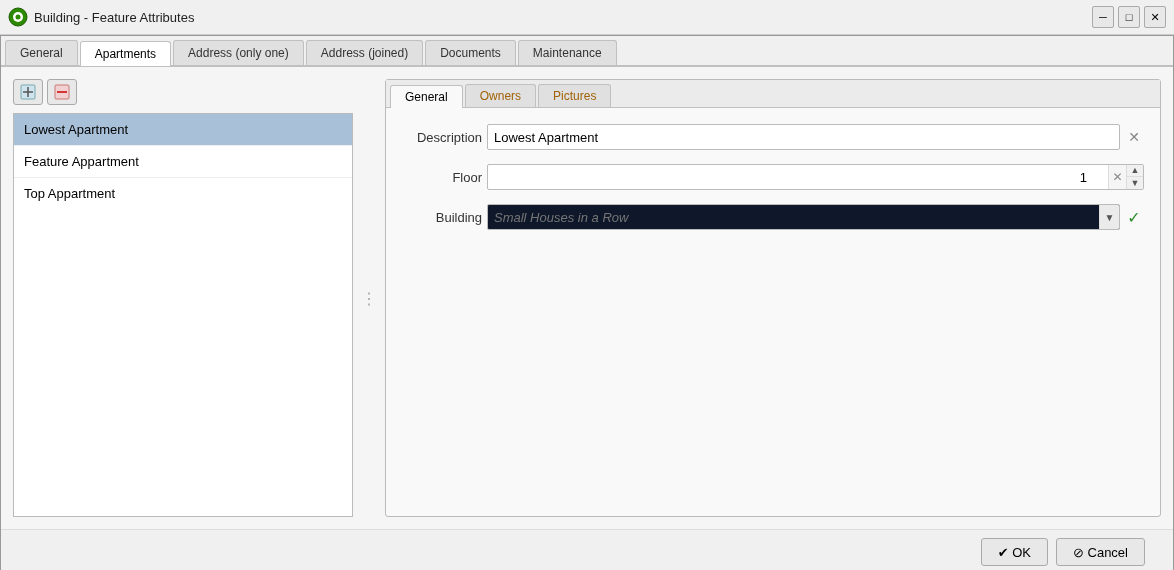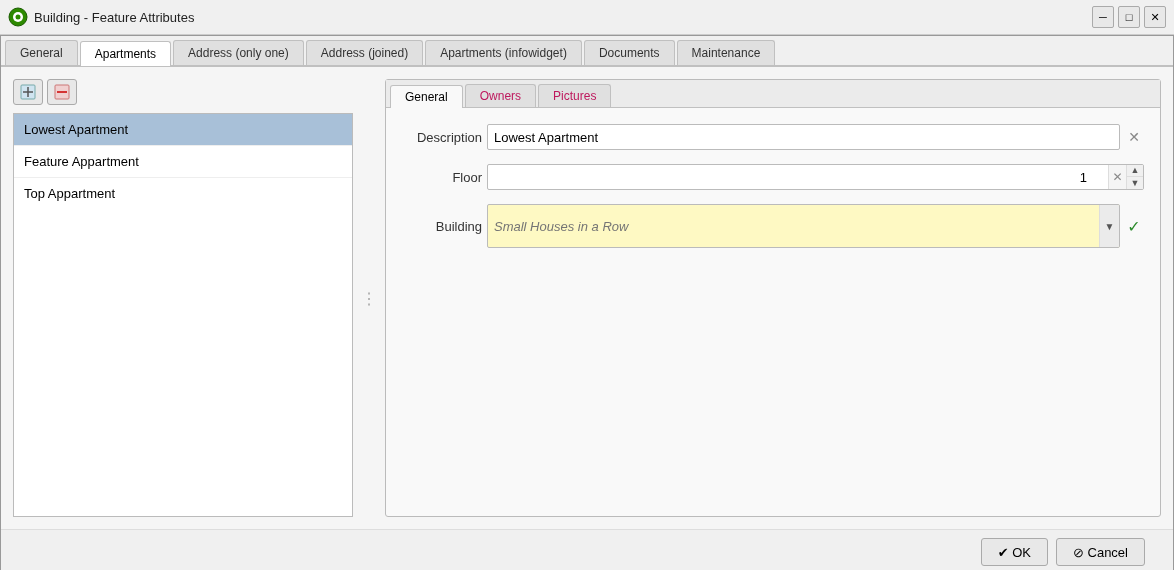--- a/index.html
+++ b/index.html
@@ -177,21 +177,21 @@
       gap: 2px;
     }
     .inner-tab {
       padding: 4px 14px;
       border: 1px solid #c0c0c0;
       border-bottom: none;
       background: #e0e0e0;
       cursor: pointer;
       border-radius: 3px 3px 0 0;
       font-size: 12px;
-      color: #be185d;
+      color: #a16207;
     }
     .inner-tab.active {
       background: #f9f9f9;
       border-color: #c0c0c0;
       font-weight: 500;
       color: #000;
       position: relative;
       top: 1px;
       z-index: 1;
     }
@@ -295,22 +295,22 @@
       line-height: 1;
     }
     .spin-btn:first-child { border-bottom: 1px solid #ddd; }
 
     .select-wrap {
       flex: 1;
       display: flex;
       align-items: center;
       border: 1px solid #bbb;
       border-radius: 2px;
-      background: #fef9c3;
-      height: 44px;
+      background: #0f172a;
+      height: 26px;
       overflow: hidden;
     }
     .select-input {
       flex: 1;
       border: none;
       outline: none;
       padding: 0 6px;
       font-size: 13px;
       background: transparent;
       color: #888;
@@ -382,21 +382,20 @@
   </div>
 </div>
 
 <div class="dialog">
 
   <div class="tab-bar">
     <div class="tab">General</div>
     <div class="tab active">Apartments</div>
     <div class="tab">Address (only one)</div>
     <div class="tab">Address (joined)</div>
-    <div class="tab">Apartments (infowidget)</div>
     <div class="tab">Documents</div>
     <div class="tab">Maintenance</div>
   </div>
 
   <div class="content">
 
     <div class="left-panel">
       <div class="toolbar">
         <button class="tool-btn add" title="Add">
           <svg width="16" height="16" viewBox="0 0 16 16">

